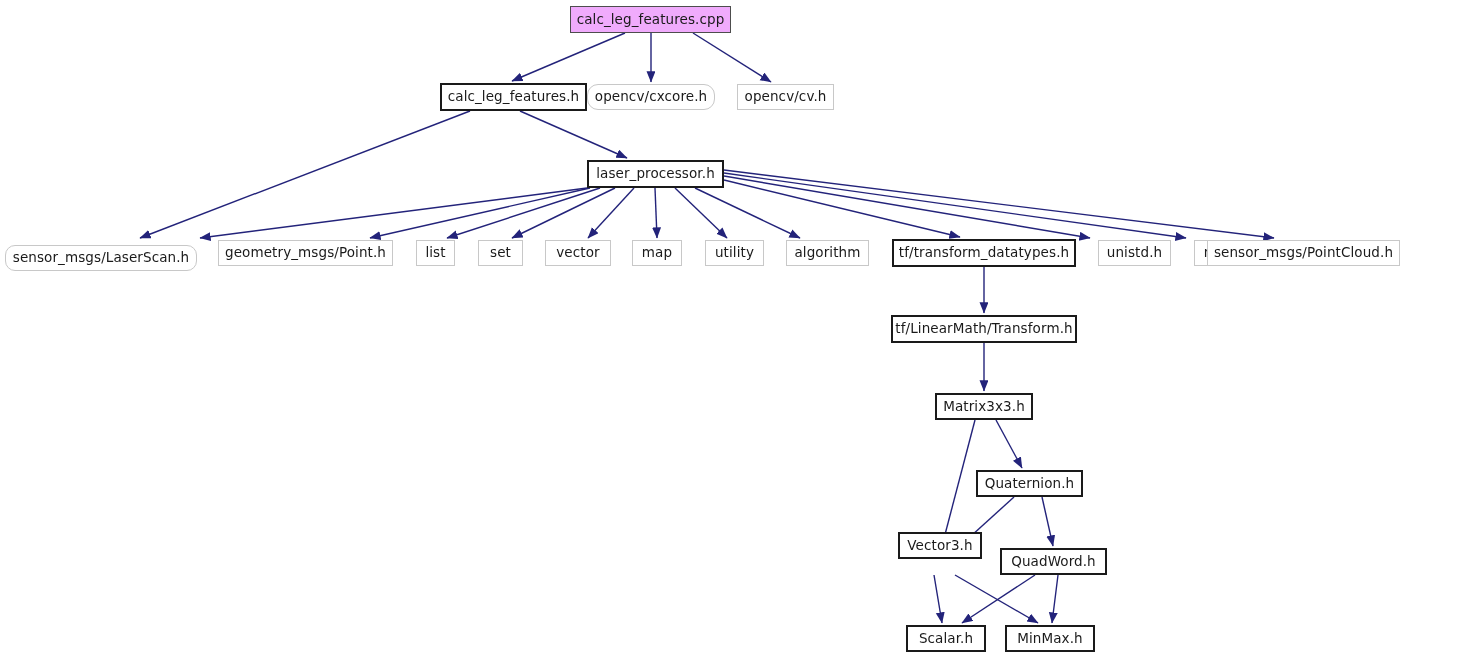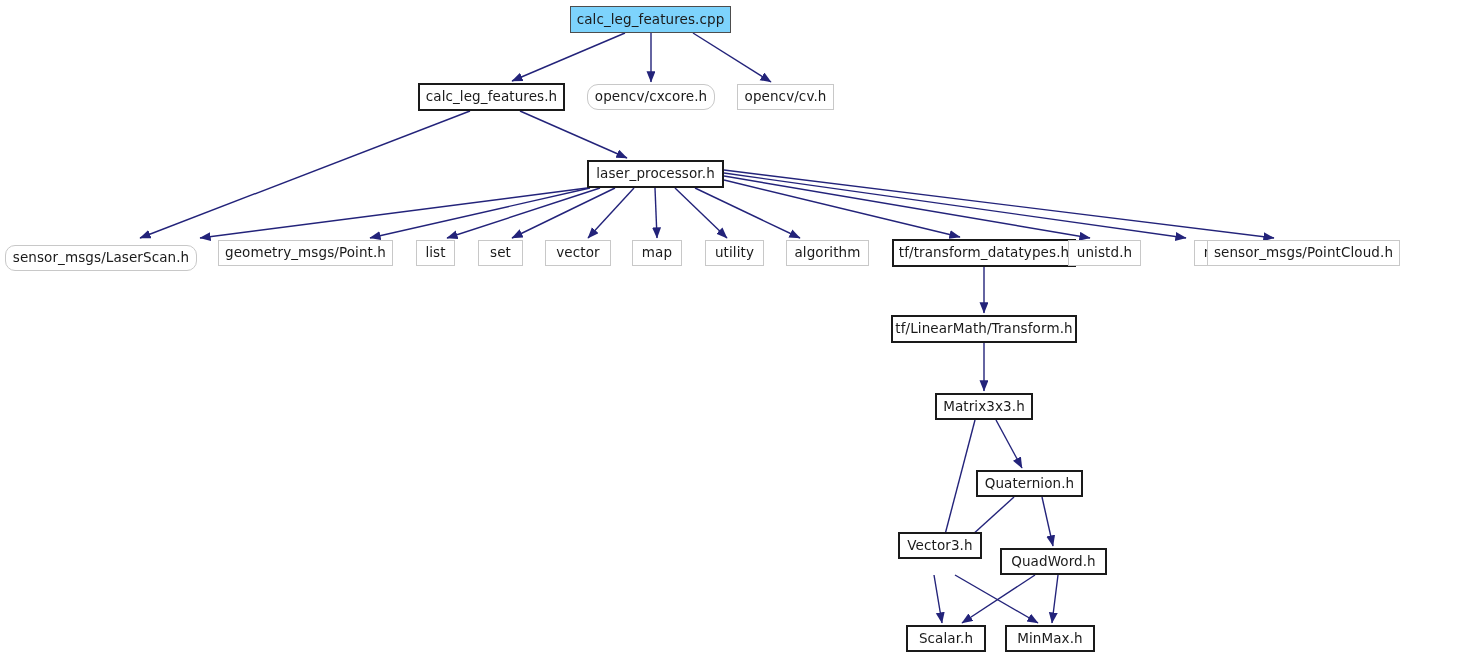--- a/index.html
+++ b/index.html
@@ -33,21 +33,21 @@
     color: #1a1a1a;
     font-size: 13.5px;
     line-height: 1;
     white-space: nowrap;
     letter-spacing: 0.1px;
   }
   .node.thick {
     border: 2px solid #1a1a1a;
   }
   .node.root {
-    background: #7dd3fc;
+    background: #f0abfc;
     border: 1px solid #4d4d4d;
   }
   .node-label {
     display: block;
     padding: 0 6px;
   }
 </style>
 </head>
 <body>
 
@@ -85,21 +85,21 @@
         <line x1="934" y1="575" x2="942" y2="623" stroke="#23237a" stroke-width="1.4" marker-end="url(#arrow)"></line>
         <line x1="955" y1="575" x2="1038" y2="623" stroke="#23237a" stroke-width="1.4" marker-end="url(#arrow)"></line>
         <line x1="1035" y1="575" x2="962" y2="623" stroke="#23237a" stroke-width="1.4" marker-end="url(#arrow)"></line>
         <line x1="1058" y1="575" x2="1052" y2="623" stroke="#23237a" stroke-width="1.4" marker-end="url(#arrow)"></line>
       </g>
   </svg>
   <div id="nodes-layer">
       <div class="node root" style="left: 570px; top: 6px; width: 161px; height: 27px;">
         <span class="node-label">calc_leg_features.cpp</span>
       </div>
-      <div class="node thick" style="left: 418px; top: 83px; width: 147px; height: 28px;">
+      <div class="node thick" style="left: 440px; top: 83px; width: 147px; height: 28px;">
         <span class="node-label">calc_leg_features.h</span>
       </div>
       <div class="node" style="left: 587px; top: 84px; width: 128px; height: 26px; border-radius: 11px;">
         <span class="node-label">opencv/cxcore.h</span>
       </div>
       <div class="node" style="left: 737px; top: 84px; width: 97px; height: 26px;">
         <span class="node-label">opencv/cv.h</span>
       </div>
       <div class="node thick" style="left: 587px; top: 160px; width: 137px; height: 28px;">
         <span class="node-label">laser_processor.h</span>
@@ -124,21 +124,21 @@
       </div>
       <div class="node" style="left: 705px; top: 240px; width: 59px; height: 26px;">
         <span class="node-label">utility</span>
       </div>
       <div class="node" style="left: 786px; top: 240px; width: 83px; height: 26px;">
         <span class="node-label">algorithm</span>
       </div>
       <div class="node thick" style="left: 892px; top: 239px; width: 184px; height: 28px;">
         <span class="node-label">tf/transform_datatypes.h</span>
       </div>
-      <div class="node" style="left: 1068px; top: 240px; width: 73px; height: 26px;">
+      <div class="node" style="left: 1098px; top: 240px; width: 73px; height: 26px;">
         <span class="node-label">unistd.h</span>
       </div>
       <div class="node" style="left: 1194px; top: 240px; width: 68px; height: 26px;">
         <span class="node-label">math.h</span>
       </div>
       <div class="node" style="left: 1207px; top: 240px; width: 193px; height: 26px;">
         <span class="node-label">sensor_msgs/PointCloud.h</span>
       </div>
       <div class="node thick" style="left: 891px; top: 315px; width: 186px; height: 28px;">
         <span class="node-label">tf/LinearMath/Transform.h</span>

